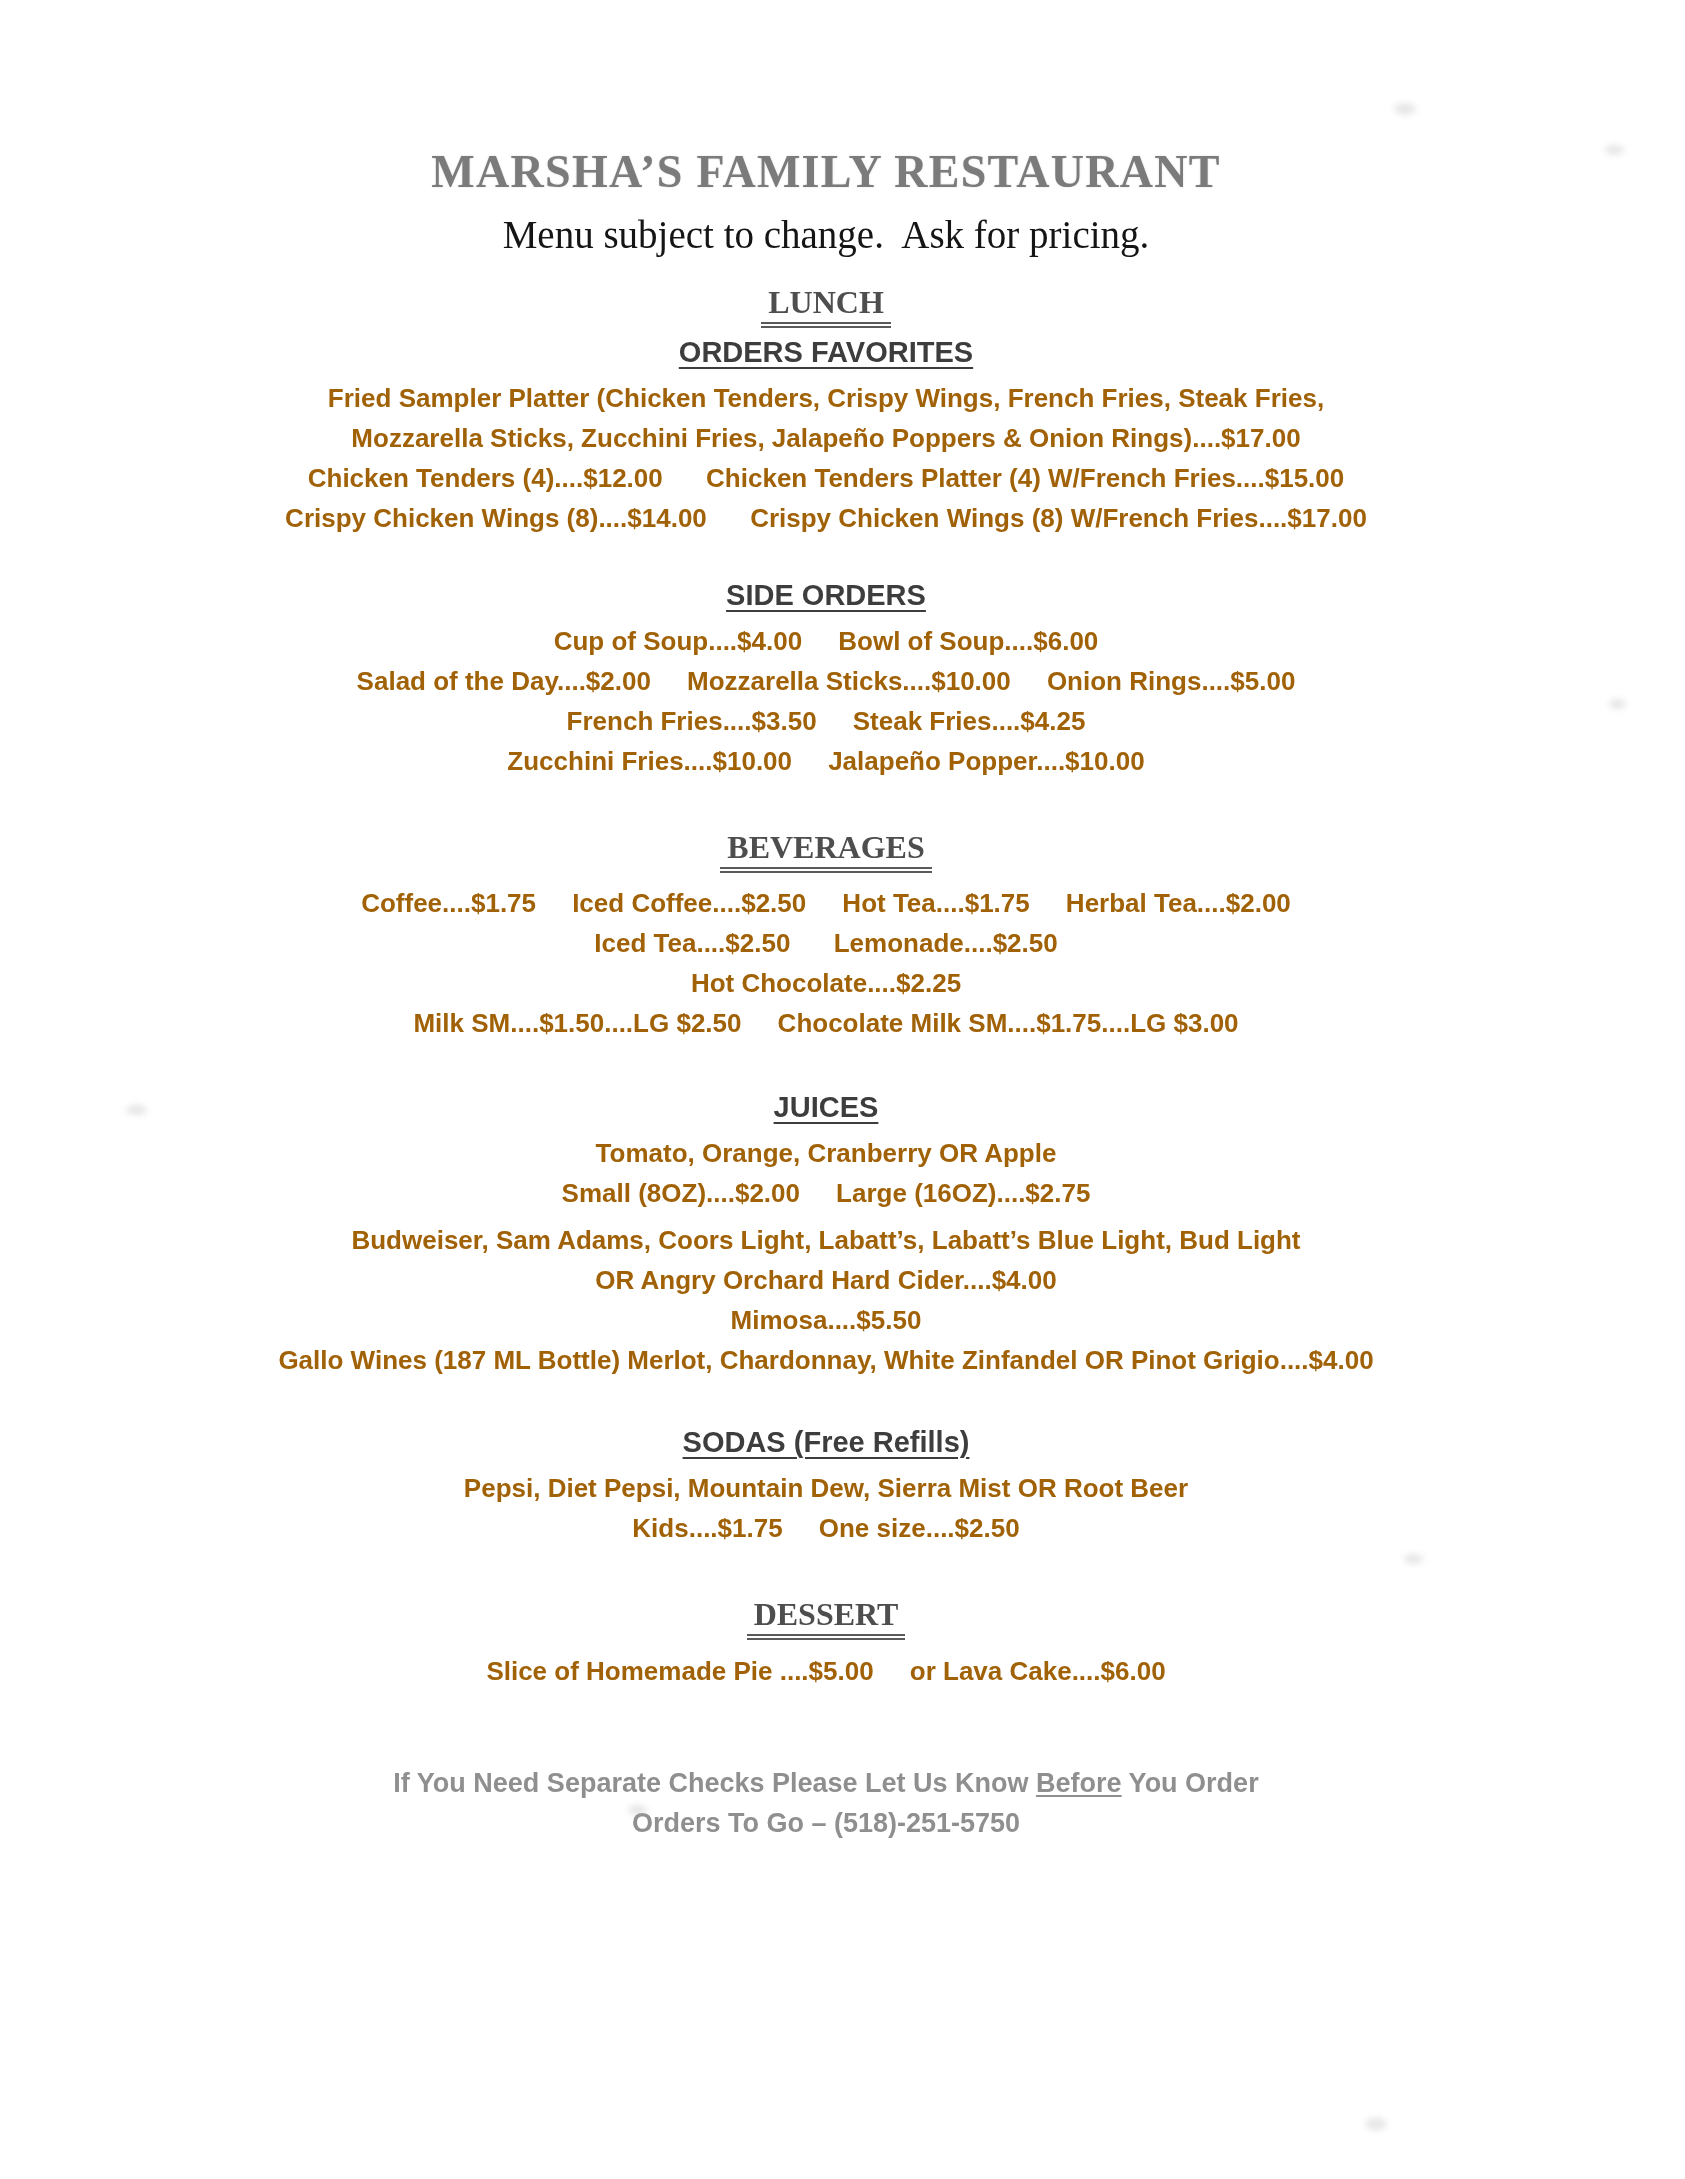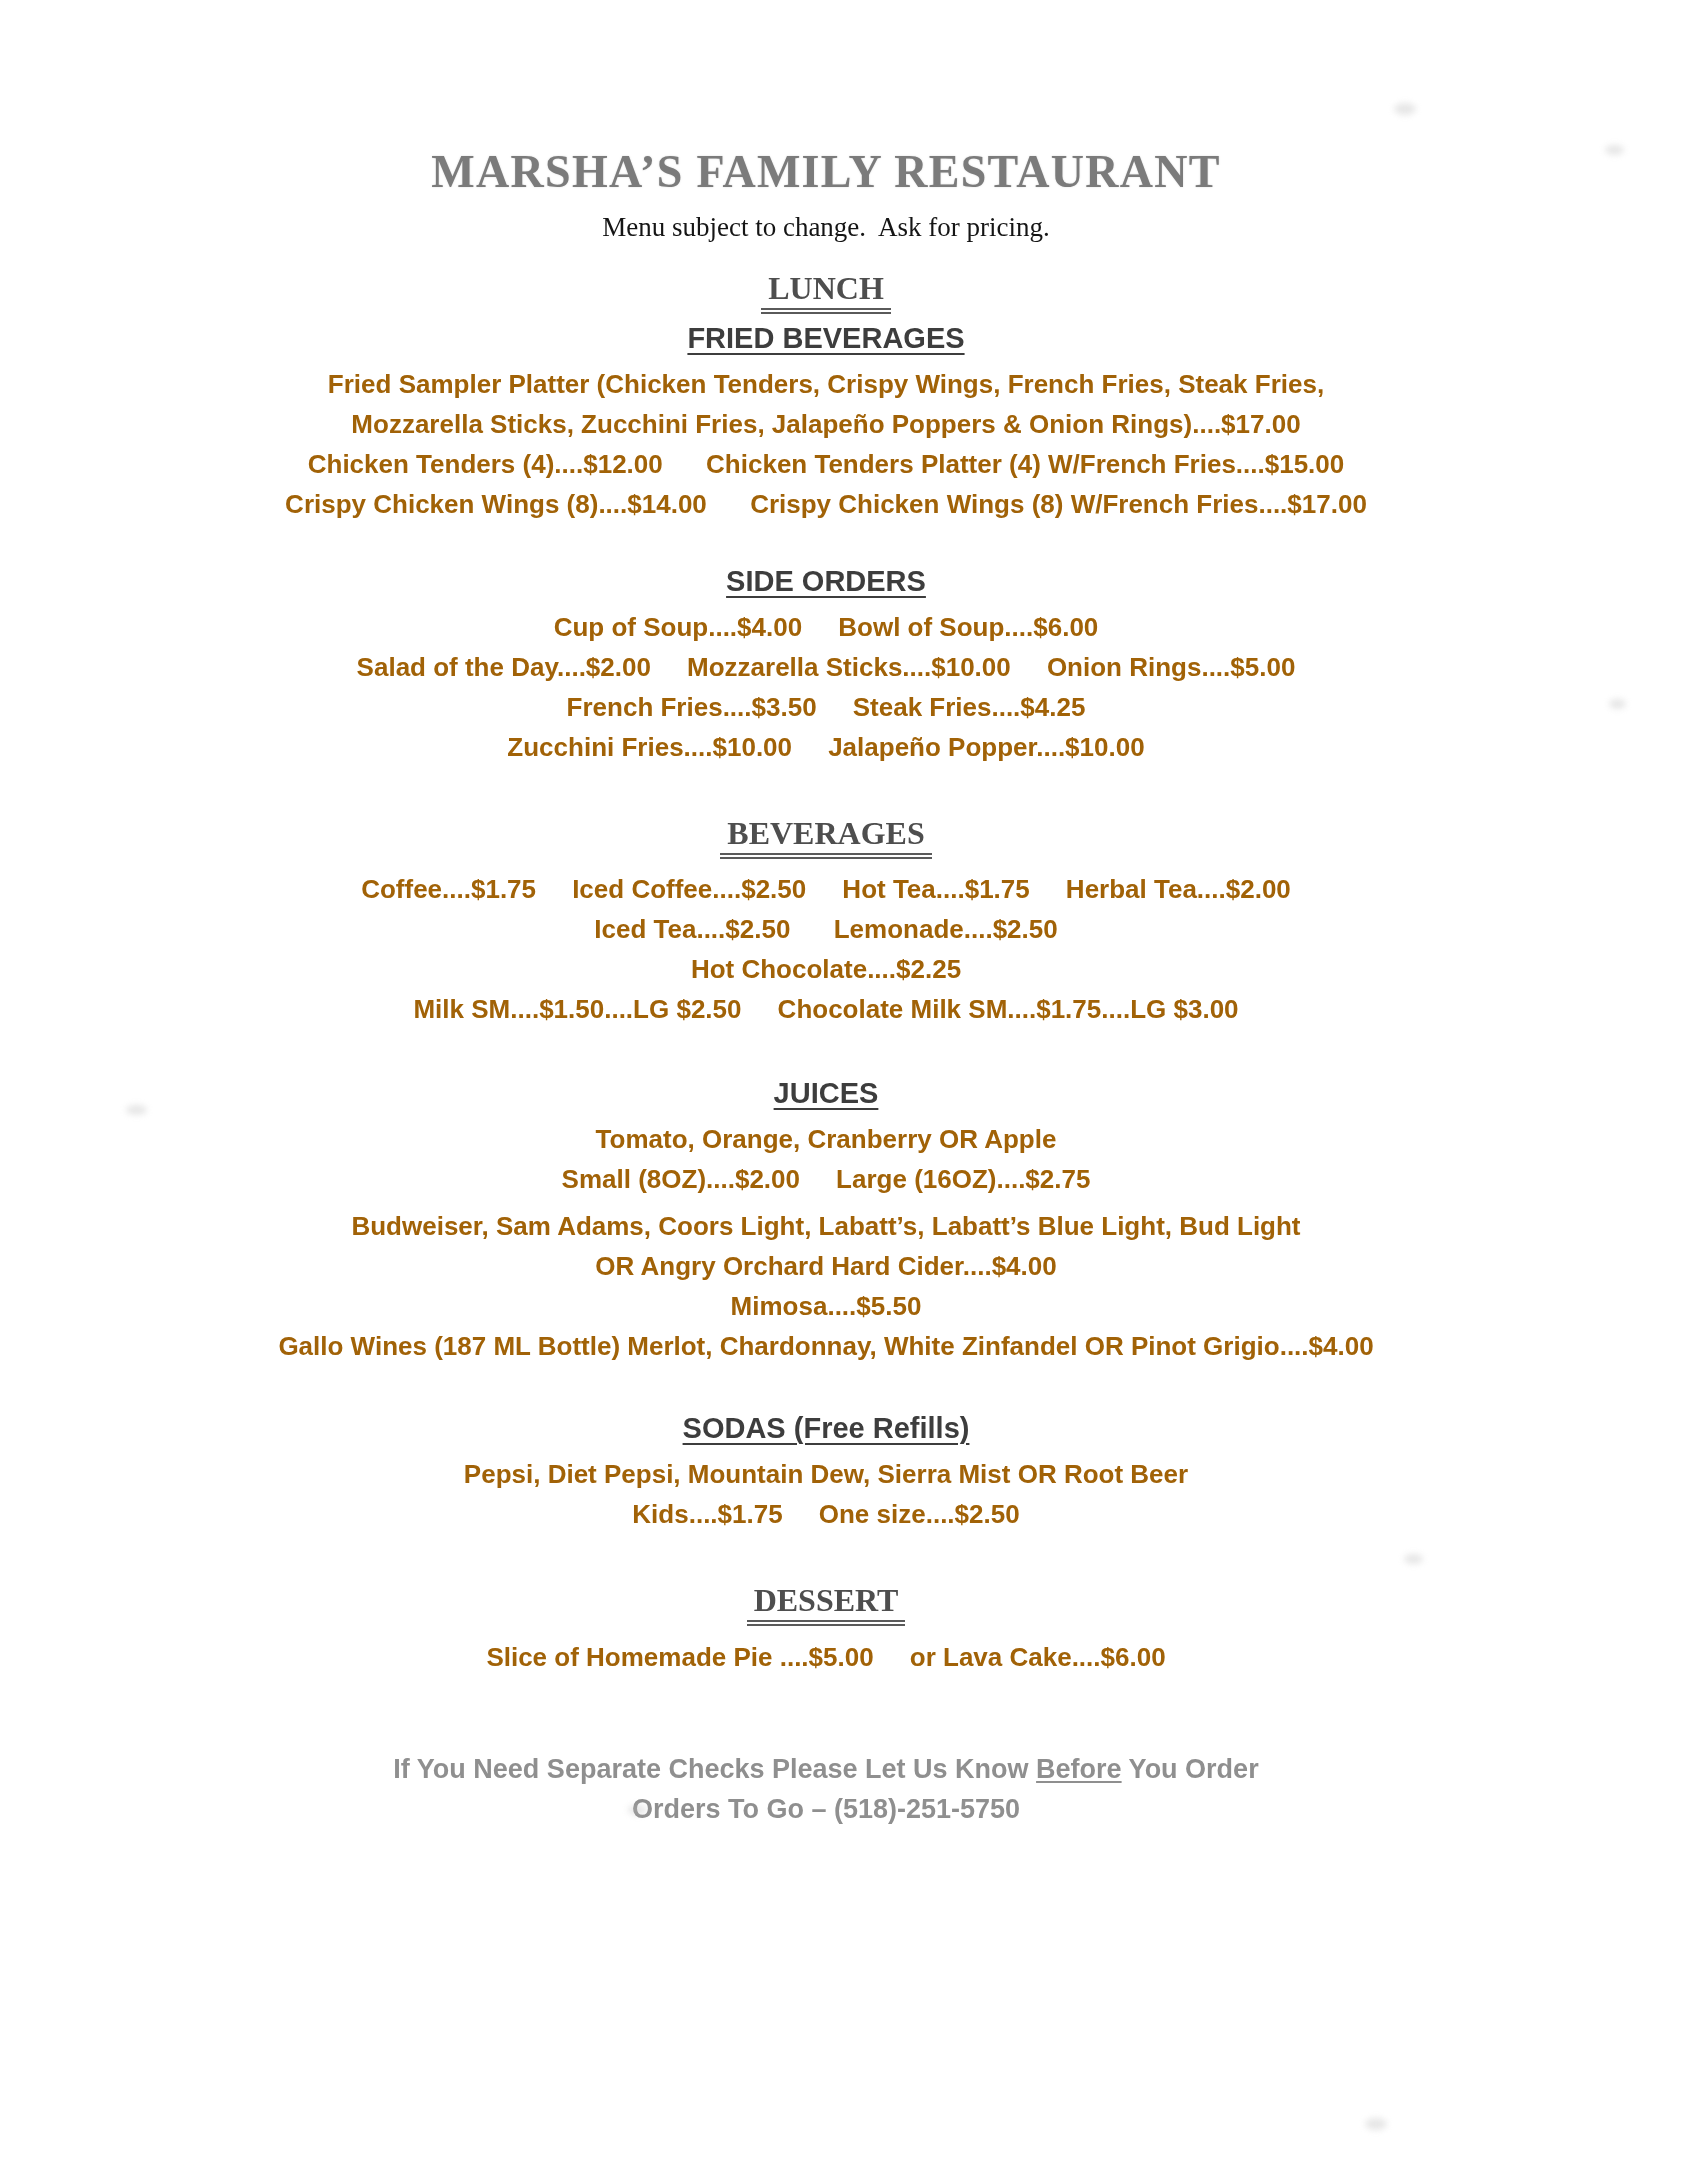--- a/index.html
+++ b/index.html
@@ -26,21 +26,21 @@
     font-family: "Liberation Serif", serif;
     font-weight: 700;
     font-size: 46px;
     letter-spacing: 1.3px;
     color: #7b7b7b;
     text-shadow: 0 0 1.7px rgba(130,130,130,0.35);
   }
   .subtitle {
     margin: 13.8px 0 0 0;
     font-family: "Liberation Serif", serif;
-    font-size: 27px;
+    font-size: 39px;
     color: #151515;
     white-space: pre-wrap;
   }
   .major-wrap { margin: 0; }
   .major {
     display: inline-block;
     margin: 0;
     font-family: "Liberation Serif", serif;
     font-weight: 700;
     font-size: 32px;
@@ -109,21 +109,21 @@
 <div class="page">
   <div class="content">
 
     <h1 class="restaurant-name">MARSHA’S FAMILY RESTAURANT</h1>
     <p class="subtitle">Menu subject to change.  Ask for pricing.</p>
 
     <div class="major-wrap lunch">
       <h2 class="major">LUNCH</h2>
     </div>
 
-    <h3 class="subhead fried">FRIED BEVERAGES</h3>
+    <h3 class="subhead fried">ORDERS FAVORITES</h3>
     <div class="lines">
       <p class="line">Fried Sampler Platter (Chicken Tenders, Crispy Wings, French Fries, Steak Fries,</p>
       <p class="line">Mozzarella Sticks, Zucchini Fries, Jalapeño Poppers &amp; Onion Rings)....$17.00</p>
       <p class="line">Chicken Tenders (4)....$12.00      Chicken Tenders Platter (4) W/French Fries....$15.00</p>
       <p class="line">Crispy Chicken Wings (8)....$14.00      Crispy Chicken Wings (8) W/French Fries....$17.00</p>
     </div>
 
     <h3 class="subhead sides">SIDE ORDERS</h3>
     <div class="lines">
       <p class="line">Cup of Soup....$4.00     Bowl of Soup....$6.00</p>

